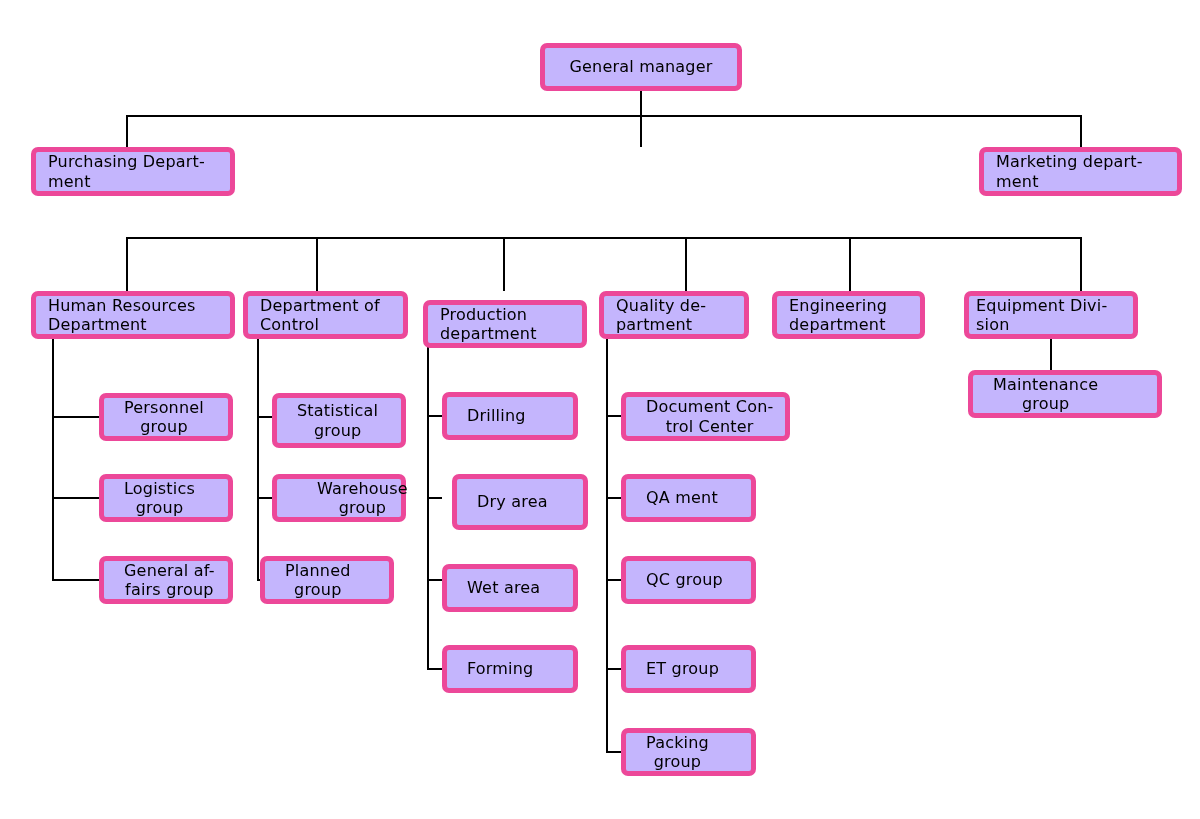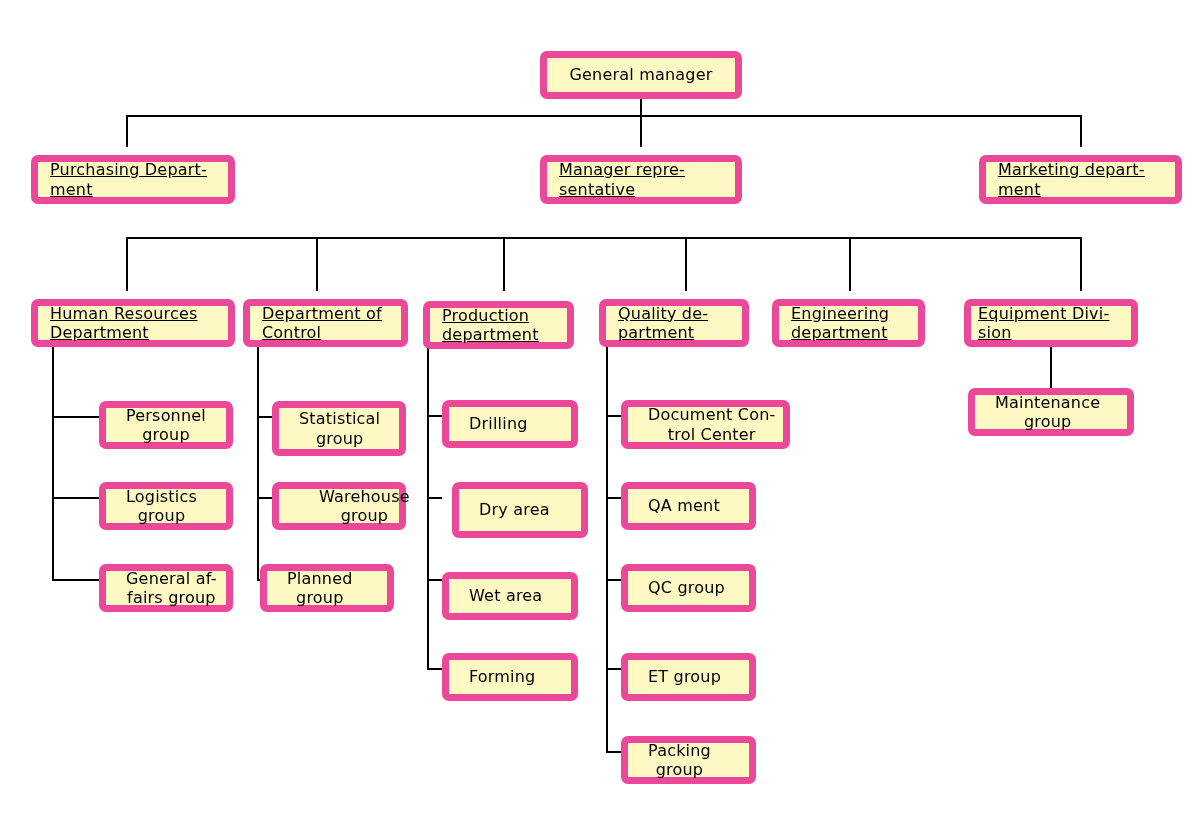--- a/index.html
+++ b/index.html
@@ -19,33 +19,32 @@
   #edges {
     position: absolute;
     left: 0;
     top: 0;
     width: 1200px;
     height: 819px;
   }
   .node {
     position: absolute;
     box-sizing: border-box;
-    background: #fef9c3;
-    border: 7px solid #ec4899;
+    background: #c4b5fd;
+    border: 5px solid #ec4899;
     border-radius: 7px;
     display: flex;
     align-items: center;
     font-size: 16px;
     line-height: 19.5px;
     white-space: pre-line;
     letter-spacing: 0.2px;
-    margin-top: 8px;
   }
   .node.c  { justify-content: center; text-align: center; }
-  .node.p12 { padding-left: 12px; text-decoration: underline; }
+  .node.p12 { padding-left: 12px; }
   .node.p20 { padding-left: 20px; text-align: center; }
 </style>
 </head>
 <body>
 
 <div id="canvas">
 
   <svg id="edges" viewBox="0 0 1200 819" shape-rendering="crispEdges" stroke="#000000" fill="none">
 
     <line x1="641" y1="91" x2="641" y2="116" stroke-width="2"></line>
@@ -85,30 +84,28 @@
     <line x1="607" y1="669" x2="621" y2="669" stroke-width="2"></line>
     <line x1="607" y1="752" x2="621" y2="752" stroke-width="2"></line>
 
     <line x1="1051" y1="339" x2="1051" y2="392" stroke-width="2"></line>
   </svg>
 
   <div class="node c" style="left:540px; top:43px;  width:202px; height:48px;">General manager</div>
 
   <div class="node p12" style="left:31px;  top:147px; width:204px; height:49px;">Purchasing Depart-
 ment</div>
-  <div class="node p12" style="left:540px; top:147px; width:202px; height:49px;">Manager repre-
-sentative</div>
   <div class="node p12" style="left:979px; top:147px; width:203px; height:49px;">Marketing depart-
 ment</div>
 
   <div class="node p12" style="left:31px;  top:291px; width:204px; height:48px;">Human Resources
 Department</div>
   <div class="node p12" style="left:243px; top:291px; width:165px; height:48px;">Department of
 Control</div>
-  <div class="node p12" style="left:423px; top:293px; width:151px; height:48px;">Production
+  <div class="node p12" style="left:423px; top:300px; width:164px; height:48px;">Production
 department</div>
   <div class="node p12" style="left:599px; top:291px; width:150px; height:48px;">Quality de-
 partment</div>
   <div class="node p12" style="left:772px; top:291px; width:153px; height:48px;">Engineering
 department</div>
   <div class="node p12" style="left:964px; top:291px; width:174px; height:48px;padding-left:7px;">Equipment Divi-
 sion</div>
 
   <div class="node p20" style="left:99px;  top:393px; width:134px; height:48px;">Personnel
 group</div>
@@ -130,16 +127,16 @@
   <div class="node p20" style="left:442px; top:645px; width:136px; height:48px;">Forming</div>
 
   <div class="node p20" style="left:621px; top:392px; width:169px; height:49px;">Document Con-
 trol Center</div>
   <div class="node p20" style="left:621px; top:474px; width:135px; height:48px;">QA ment</div>
   <div class="node p20" style="left:621px; top:556px; width:135px; height:48px;">QC group</div>
   <div class="node p20" style="left:621px; top:645px; width:135px; height:48px;">ET group</div>
   <div class="node p20" style="left:621px; top:728px; width:135px; height:48px;">Packing
 group</div>
 
-  <div class="node p20" style="left:968px; top:380px; width:166px; height:48px;">Maintenance
+  <div class="node p20" style="left:968px; top:370px; width:194px; height:48px;">Maintenance
 group</div>
 
 </div>
 
 </body></html>

